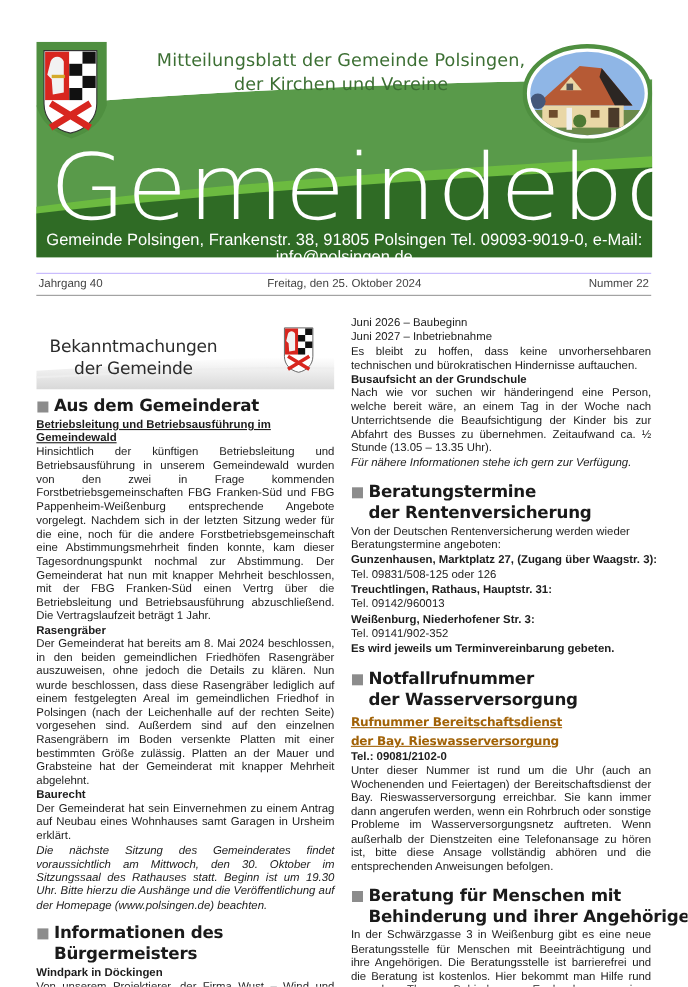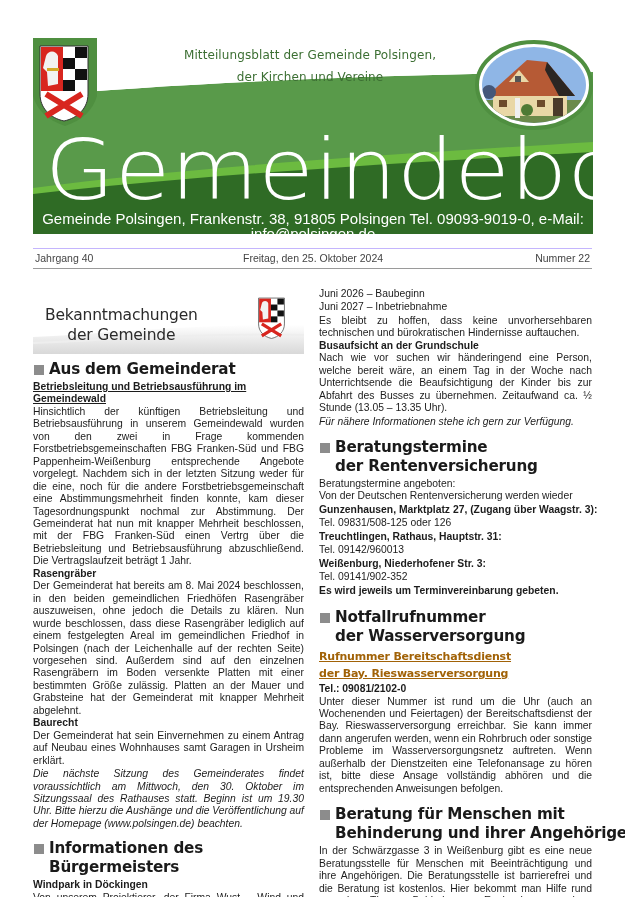--- a/index.html
+++ b/index.html
@@ -1,21 +1,21 @@
 <!DOCTYPE html>
 <html><head>
 <meta charset="utf-8">
 <style>
   html, body { margin: 0; padding: 0; background: #ffffff; }
   body { width: 625px; height: 897px; position: relative; overflow: hidden; font-family: "Liberation Sans", sans-serif; color: #1a1a1a; }
 
   
   .masthead { position: absolute; left: 33px; top: 38px; width: 560px; height: 196px; }
   .mast-svg { position: absolute; left: 0; top: 0; width: 560px; height: 196px; }
-  .mast-sub { position: absolute; left: 92px; top: 6px; width: 370px; text-align: center; color: #3c6f33; font-family: "DejaVu Sans", sans-serif; font-size: 12px; line-height: 22px; letter-spacing: 0.1px; }
+  .mast-sub { position: absolute; left: 92px; top: 6px; width: 370px; text-align: center; color: #3c6f33; font-family: "DejaVu Sans", sans-serif; font-size: 16px; line-height: 22px; letter-spacing: 0.1px; }
   .mast-title { position: absolute; left: 12px; top: 88px; color: #ffffff; font-family: "DejaVu Sans", sans-serif; font-weight: 300; font-size: 83px; line-height: 90px; letter-spacing: 0.5px; transform: scaleX(1.08); transform-origin: left top; }
   .mast-address { position: absolute; left: 0; top: 173px; width: 560px; text-align: center; color: #ffffff; font-size: 15px; line-height: 15px; }
   .crest-big { position: absolute; left: 0; top: 0; width: 52px; height: 80px; }
   .house-photo { position: absolute; left: 442px; top: 2px; width: 118px; height: 90px; }
 
   
   .issue-bar { position: absolute; left: 33px; top: 248px; width: 559px; height: 19px; border-top: 1px solid #c4b5fd; border-bottom: 1px solid #9a9a9a; font-size: 10.5px; line-height: 19px; color: #444; }
   .issue-bar span { position: absolute; top: 0; }
   .issue-left { left: 2px; }
   .issue-center { left: 210px; }
@@ -169,22 +169,22 @@
   <p class="bold">Busaufsicht an der Grundschule</p>
   <p>Nach wie vor suchen wir händeringend eine Person, welche bereit wäre, an einem Tag in der Woche nach Unterrichtsende die Beaufsichtigung der Kinder bis zur Abfahrt des Busses zu übernehmen. Zeitaufwand ca. ½ Stunde (13.05 – 13.35 Uhr).</p>
   <p class="p-gap">Für nähere Informationen stehe ich gern zur Verfügung.</p>
 
   <div class="tight-gap" style="height:6px;"></div>
   <div class="section-head">
     <span class="sq"></span>
     <span class="line">Beratungstermine</span>
     <span class="line">der Rentenversicherung</span>
   </div>
+  <span class="line">Von der Deutschen Rentenversicherung werden wieder</span>
   <span class="line">Beratungstermine angeboten:</span>
-  <span class="line">Von der Deutschen Rentenversicherung werden wieder</span>
   <span class="line bold" style="margin-top:1px;">Gunzenhausen, Marktplatz 27, (Zugang über Waagstr. 3):</span>
   <span class="line" style="margin-top:1px;">Tel. 09831/508-125 oder 126</span>
   <span class="line bold" style="margin-top:1px;">Treuchtlingen, Rathaus, Hauptstr. 31:</span>
   <span class="line" style="margin-top:1px;">Tel. 09142/960013</span>
   <span class="line bold" style="margin-top:1px;">Weißenburg, Niederhofener Str. 3:</span>
   <span class="line" style="margin-top:1px;">Tel. 09141/902-352</span>
   <span class="line bold" style="margin-top:1px;">Es wird jeweils um Terminvereinbarung gebeten.</span>
 
   <div class="tight-gap" style="height:7px;"></div>
   <div class="section-head">

